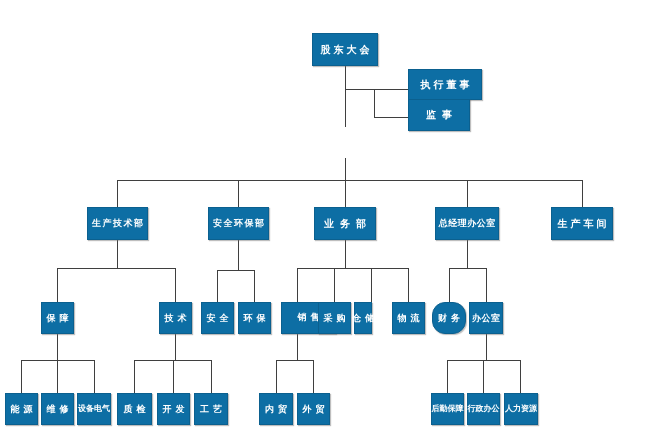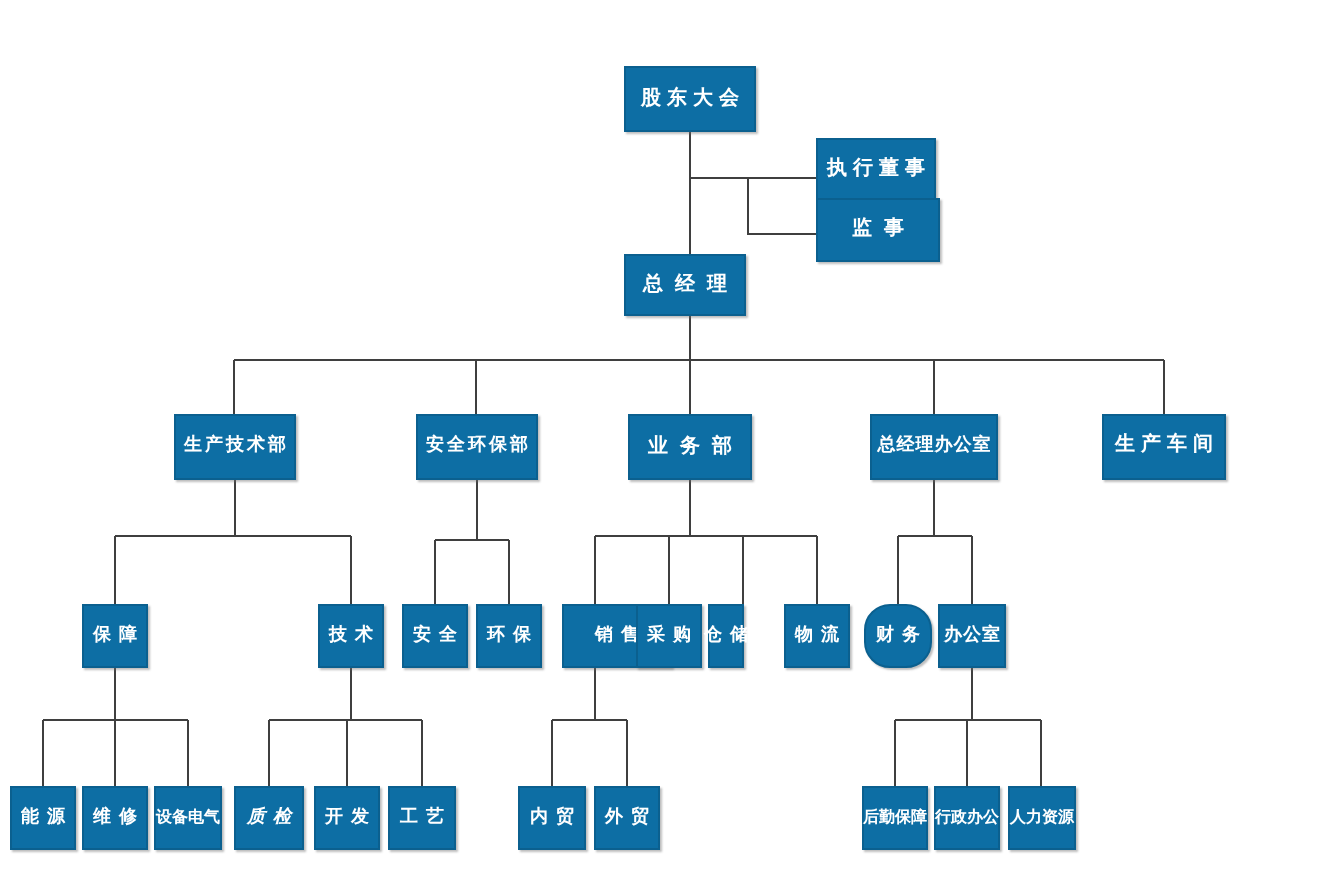--- a/index.html
+++ b/index.html
@@ -40,43 +40,40 @@
     <path d="M467 240 V268 M449 268 H486 M449 268 V302 M486 268 V302"></path>
     <path d="M57.5 334 V360 M21.5 360 H94 M21.5 360 V393 M57.5 360 V393 M94 360 V393"></path>
     <path d="M175.5 334 V360 M134.5 360 H211 M134.5 360 V393 M173.5 360 V393 M211 360 V393"></path>
     <path d="M297.5 334 V360 M276 360 H313.5 M276 360 V393 M313.5 360 V393"></path>
     <path d="M486 334 V360 M447.5 360 H520.5 M447.5 360 V393 M483.5 360 V393 M520.5 360 V393"></path>
   </svg>
 
   <div class="node t10s3" style="left:312px;top:33px;width:66px;height:33px;">
     <span class="lbl">股东大会</span>
   </div>
-  <div class="node t10s3" style="left:408px;top:69px;width:60px;height:31px;">
+  <div class="node t10s3" style="left:408px;top:69px;width:74px;height:31px;">
     <span class="lbl">执行董事</span>
   </div>
   <div class="node t10s6" style="left:408px;top:99px;width:62px;height:32px;">
     <span class="lbl">监事</span>
-  </div>
-  <div class="node t10s6" style="left:312px;top:127px;width:61px;height:31px;">
-    <span class="lbl">总经理</span>
   </div>
 
   <div class="node t9s1" style="left:87px;top:207px;width:61px;height:33px;">
     <span class="lbl">生产技术部</span>
   </div>
   <div class="node t9s1" style="left:208px;top:207px;width:61px;height:33px;">
     <span class="lbl">安全环保部</span>
   </div>
   <div class="node t10s6" style="left:314px;top:207px;width:62px;height:33px;text-align:center;">
     <span class="lbl">业务部</span>
   </div>
   <div class="node t9s05" style="left:435px;top:207px;width:64px;height:33px;">
     <span class="lbl">总经理办公室</span>
   </div>
-  <div class="node t10s3" style="left:551px;top:207px;width:62px;height:33px;font-family:Liberation Mono, monospace;">
+  <div class="node t10s3" style="left:551px;top:207px;width:62px;height:33px;">
     <span class="lbl">生产车间</span>
   </div>
 
   <div class="node t9s4" style="left:41px;top:302px;width:33px;height:32px;">
     <span class="lbl">保障</span>
   </div>
   <div class="node t9s4" style="left:159px;top:302px;width:33px;height:32px;">
     <span class="lbl">技术</span>
   </div>
   <div class="node t9s4" style="left:201px;top:302px;width:33px;height:32px;">
@@ -106,21 +103,21 @@
 
   <div class="node t9s4" style="left:5px;top:393px;width:33px;height:32px;">
     <span class="lbl">能源</span>
   </div>
   <div class="node t9s4" style="left:41px;top:393px;width:33px;height:32px;">
     <span class="lbl">维修</span>
   </div>
   <div class="node t8s0" style="left:77px;top:393px;width:34px;height:32px;">
     <span class="lbl">设备电气</span>
   </div>
-  <div class="node t9s4" style="left:117px;top:393px;width:35px;height:32px;font-style:italic;">
+  <div class="node t9s4" style="left:117px;top:393px;width:35px;height:32px;">
     <span class="lbl">质检</span>
   </div>
   <div class="node t9s4" style="left:157px;top:393px;width:33px;height:32px;">
     <span class="lbl">开发</span>
   </div>
   <div class="node t9s4" style="left:194px;top:393px;width:34px;height:32px;">
     <span class="lbl">工艺</span>
   </div>
   <div class="node t9s4" style="left:259px;top:393px;width:34px;height:32px;">
     <span class="lbl">内贸</span>

